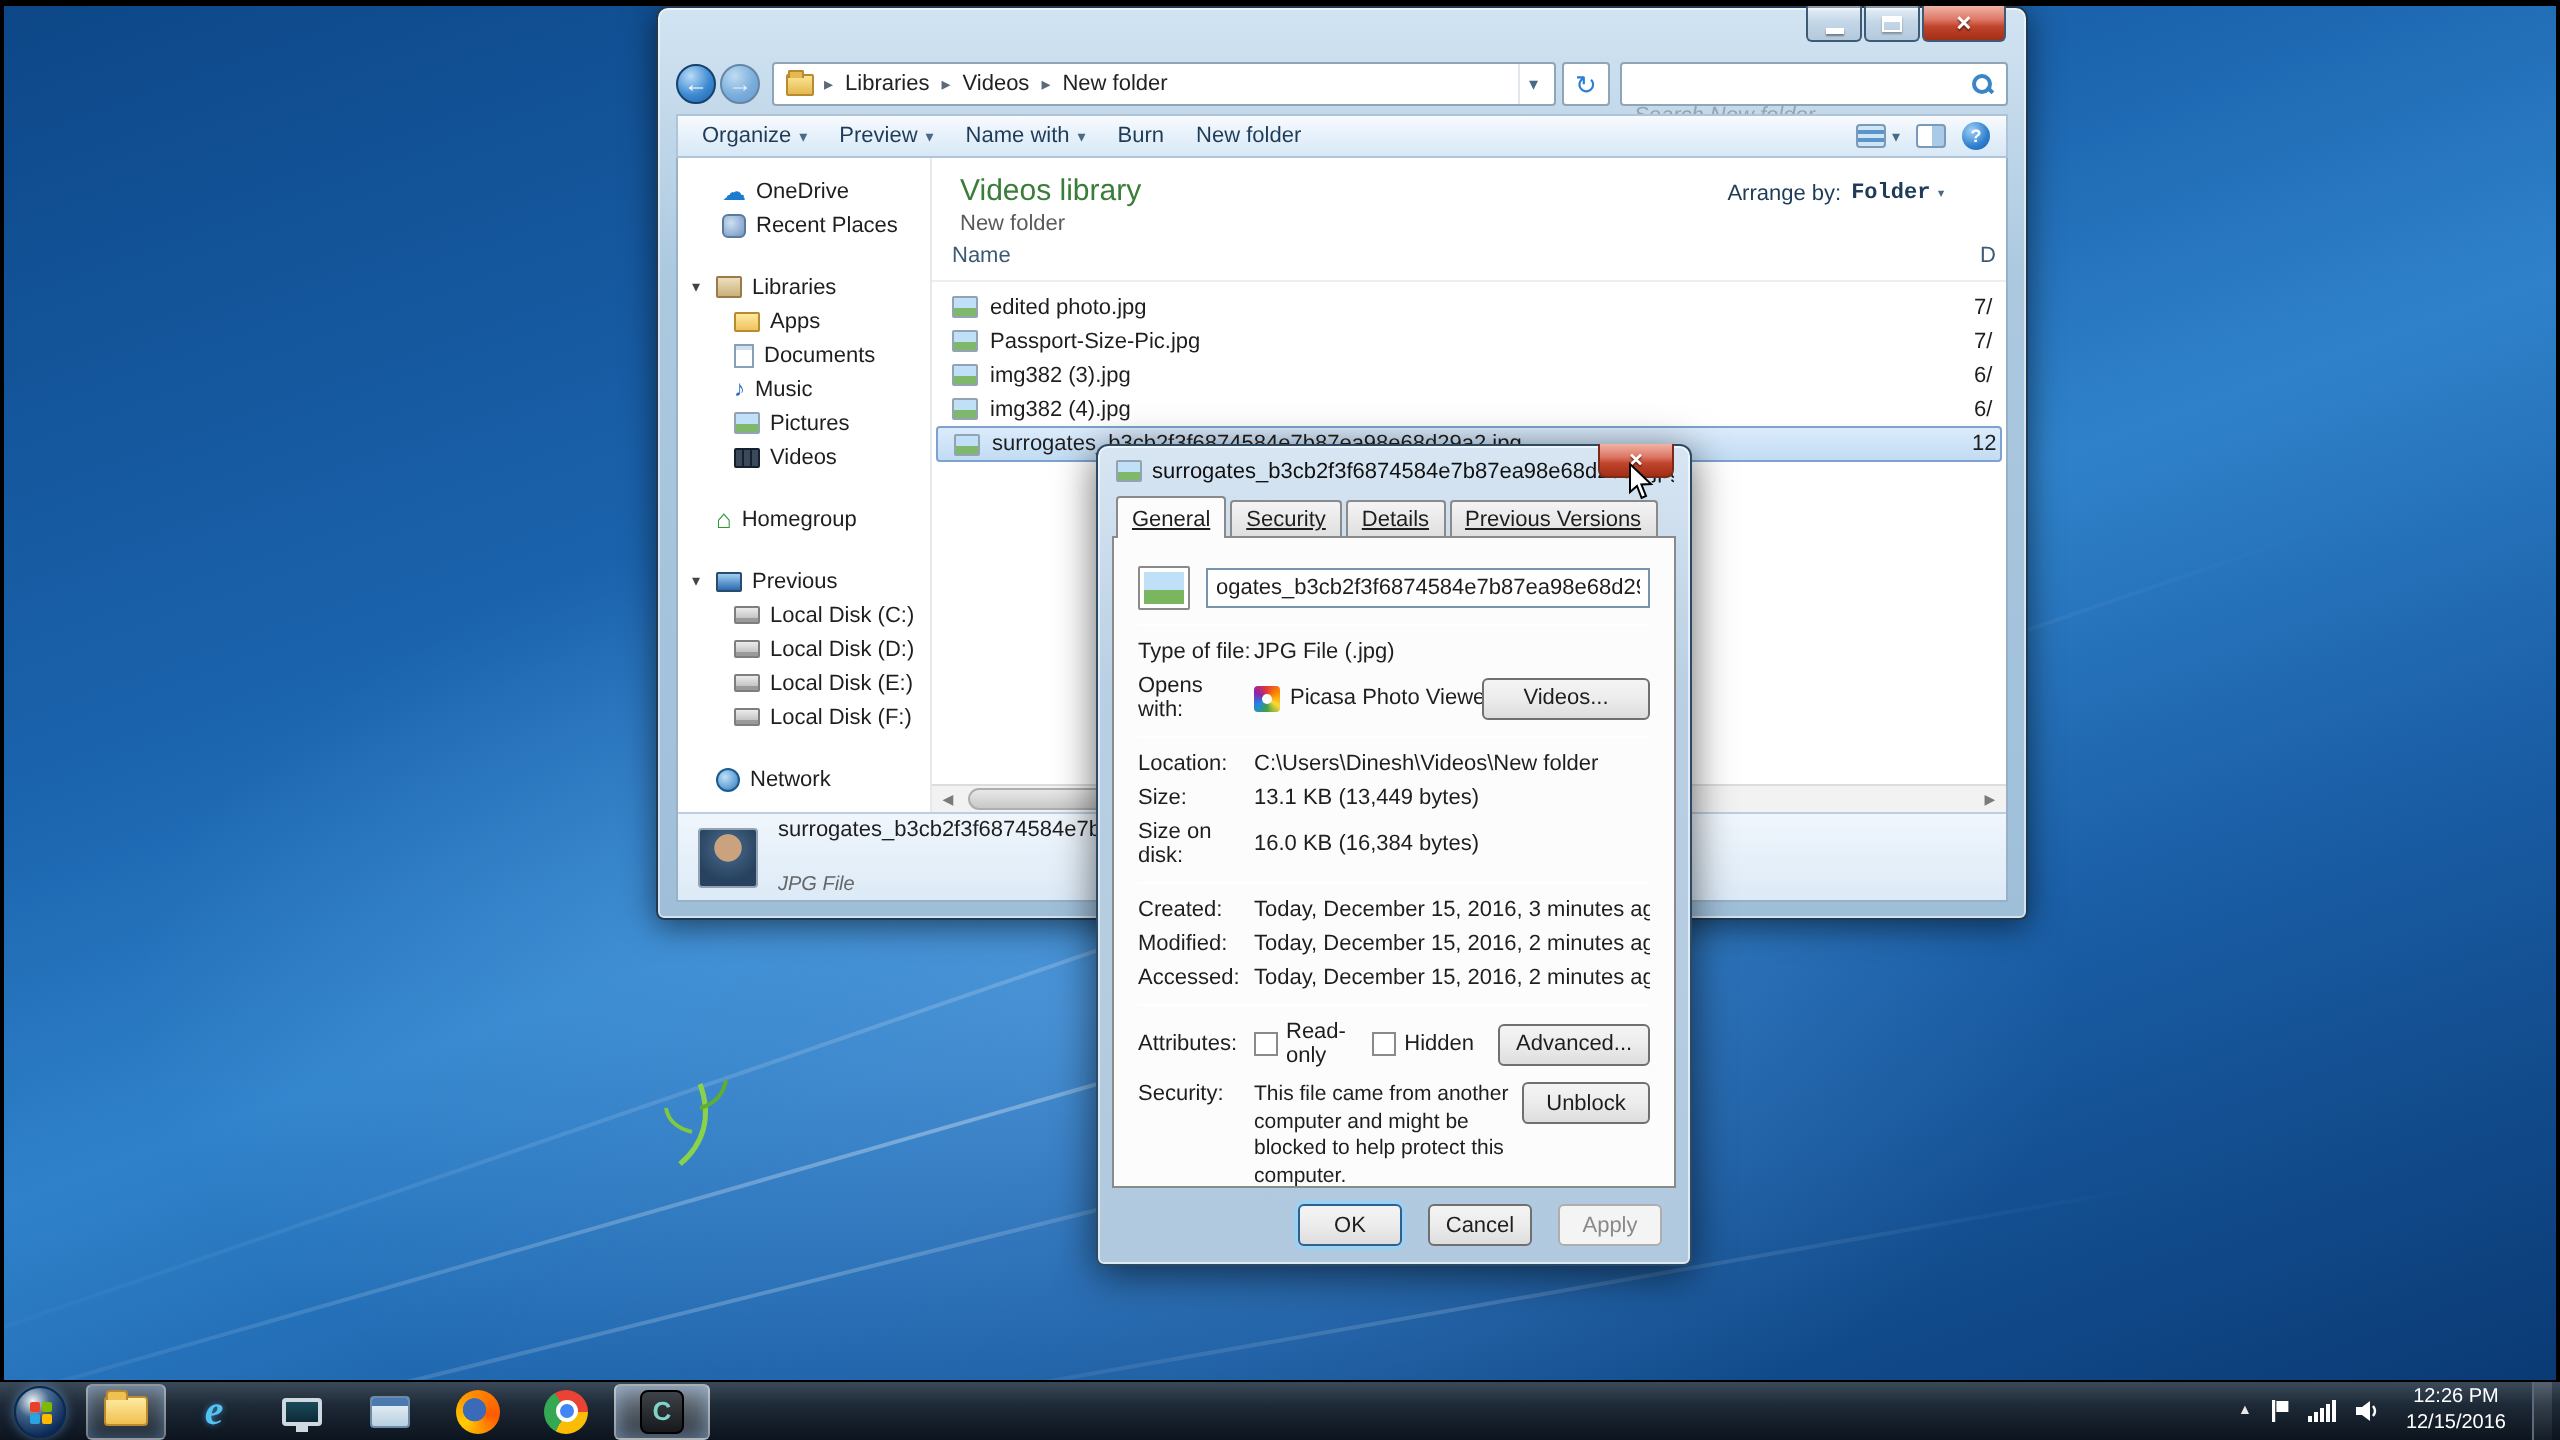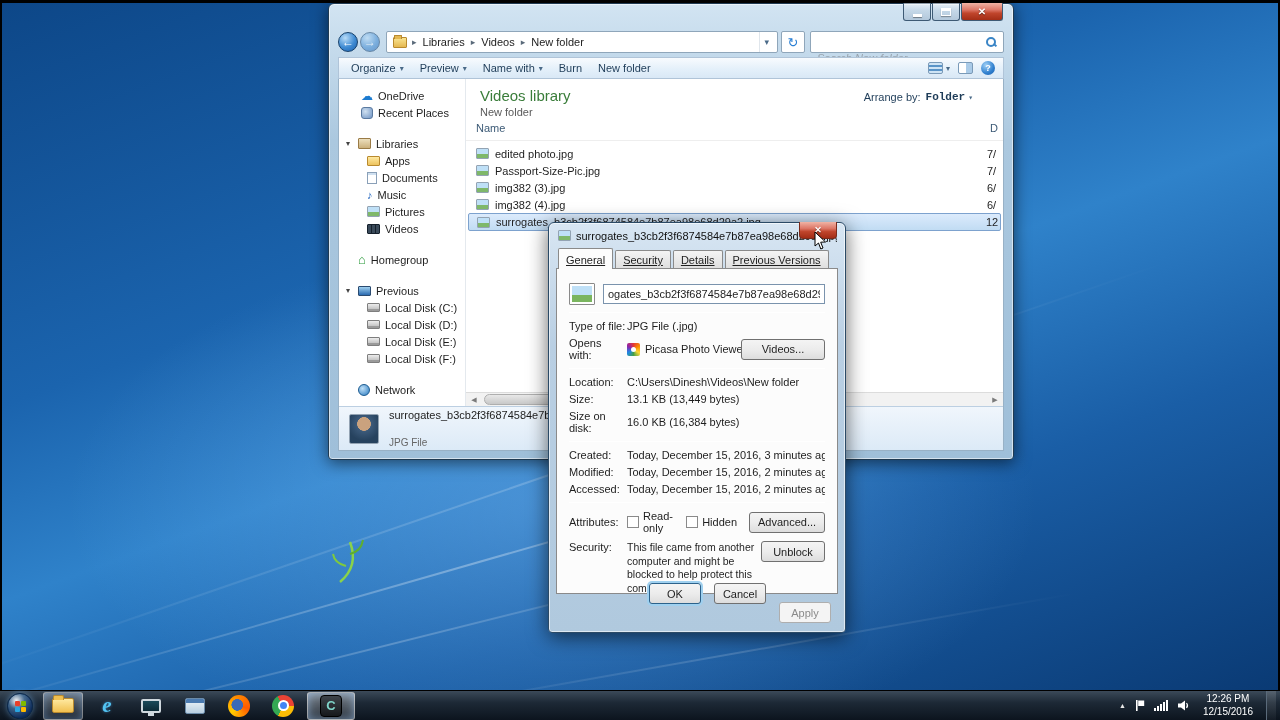--- a/index.html
+++ b/index.html
@@ -110,21 +110,21 @@
   .hscroll { position:absolute; left:0; right:0; bottom:0; height:14px; background:#f2f2f2; border-top:1px solid #dcdcdc; display:flex; align-items:center; }
   .scr-btn { width:16px; height:13px; color:#7a7a7a; font-size:7px; display:flex; align-items:center; justify-content:center; }
   .scr-track { flex:1; height:13px; position:relative; }
   .scr-thumb { position:absolute; left:2px; top:1px; width:68%; height:11px; background:linear-gradient(#e8e8e8,#c8c8c8); border:1px solid #aeaeae; border-radius:6px; }
 
   
   .details { height:44px; flex:none; background:linear-gradient(#f0f6fc,#dceaf7); border-top:1px solid #bccfe2; display:flex; align-items:center; padding:0 10px; gap:10px; }
   .thumb { width:30px; height:30px; border:1px solid #93a3b3; border-radius:2px;
     background: radial-gradient(circle at 50% 32%, #caa27e 0 28%, #3c5a7a 30%, #26425e 70%); }
   .d-name { color:#1e1e1e; }
-  .d-type { color:#666; font-size:10px; margin-top:16px; }
+  .d-type { color:#666; font-size:10px; margin-top:16px;font-style:italic; }
 
   
   .dlg { position:absolute; left:548px; top:222px; width:298px; height:411px;
     background: linear-gradient(#d8e6f3,#b9cfe3 30%,#b0c9de);
     border:1px solid #2b4a66; border-radius:6px 6px 4px 4px;
     box-shadow: 0 4px 20px rgba(0,0,0,.6), inset 0 0 0 1px rgba(255,255,255,.6); z-index:10; }
   .dlg-title { height:25px; display:flex; align-items:center; gap:5px; padding:0 8px 0 9px; }
   .dlg-title .pic-ico { width:13px; height:11px; }
   .dlg-title-text { flex:1; white-space:nowrap; overflow:hidden; color:#111; padding-right:44px; }
   .dlg-close { position:absolute; top:-1px; right:8px; width:38px; height:17px; border:1px solid #7a2a1a; border-top:none; border-radius:0 0 4px 4px;
@@ -151,21 +151,21 @@
   .picasa-ico { width:13px; height:13px; border-radius:2px; margin-right:5px; flex:none; position:relative;
     background: conic-gradient(#e53935,#fb8c00,#fdd835,#43a047,#1e88e5,#8e24aa,#e53935); }
   .picasa-ico::after { content:""; position:absolute; left:4px; top:4px; width:5px; height:5px; border-radius:50%; background:#fff; }
   .cb { width:12px; height:12px; border:1px solid #8a8a8a; background:#fff; margin-right:4px; flex:none; }
   .attr-item { display:flex; align-items:center; margin-right:12px; }
   .sec-row { display:flex; align-items:flex-start; margin:7px 0 0; }
   .sec-text { flex:1; min-width:0; font-size:10.5px; line-height:1.3; white-space:normal; padding-right:6px; }
   .dlg-foot { position:absolute; bottom:9px; right:14px; display:flex; gap:13px; }
   .dlg-foot .btn { width:52px; padding:0; }
   .btn-ok { border-color:#2c628b; box-shadow:0 0 0 2px #9fd0ef; }
-  .btn-disabled { color:#8a8a8a; background:#f4f4f4; border-color:#aeaeae;margin-top:19px; }
+  .btn-disabled { color:#8a8a8a; background:#f4f4f4; border-color:#aeaeae; }
 
   
   .taskbar { position:absolute; left:0; right:0; bottom:0; height:30px;
     background: linear-gradient(#3b4a59,#1d2936 40%,#0c141e); border-top:1px solid #000; display:flex; align-items:center; z-index:20; }
   .orb { width:26px; height:26px; border-radius:50%; margin:0 8px 0 7px; position:relative; flex:none;
     background: radial-gradient(circle at 35% 28%, rgba(255,255,255,.95), rgba(110,175,240,.45) 35%, rgba(10,40,90,.95) 78%);
     border:1px solid #0a2a50; box-shadow:0 0 6px rgba(120,190,255,.5); }
   .flag { position:absolute; left:7px; top:7px; width:12px; height:12px; }
   .flag span { position:absolute; width:5px; height:5px; border-radius:1px; }
   .fl-r { left:0; top:0; background:#e8402a; } .fl-g { left:6px; top:0; background:#7fba00; }

